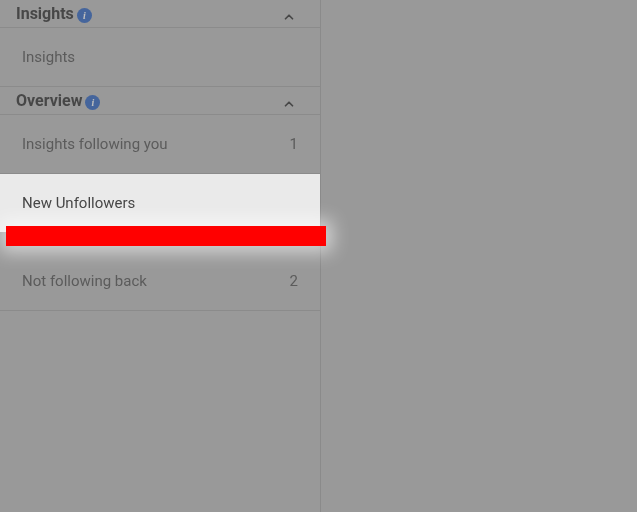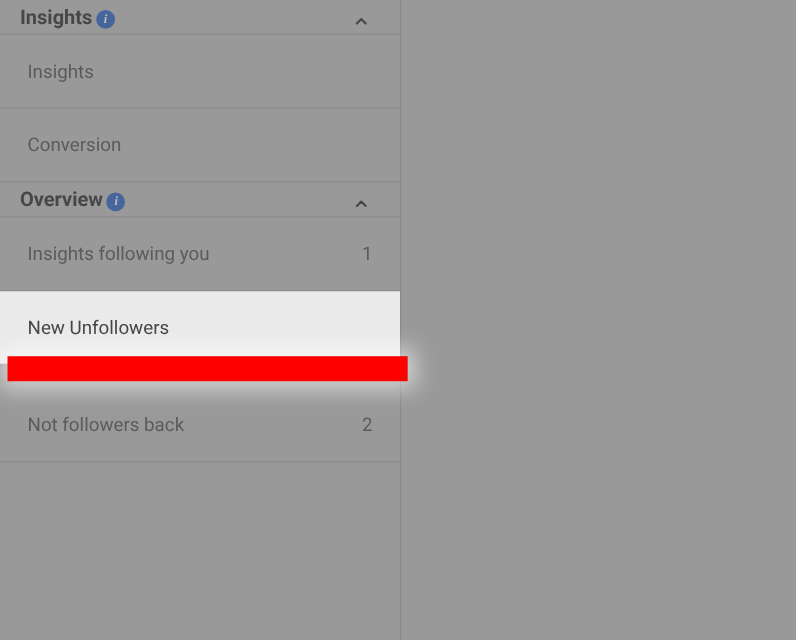--- a/index.html
+++ b/index.html
@@ -111,24 +111,20 @@
           <polyline points="18 15 12 9 6 15"></polyline>
         </svg>
     </span>
   </div>
 
   <div class="menu-item first">
     <span>Insights</span>
     <span class="menu-count"></span>
   </div>
 
-  <div class="menu-item">
-    <span>Conversion</span>
-    <span class="menu-count"></span>
-  </div>
 
   <div class="section-header">
     <span class="section-title">Overview</span>
     <span class="info-icon">i</span>
     <span class="chevron">
       <svg viewBox="0 0 24 24" fill="none" stroke="#333" stroke-width="3" stroke-linecap="round" stroke-linejoin="round">
           <polyline points="18 15 12 9 6 15"></polyline>
         </svg>
     </span>
   </div>
@@ -141,19 +137,19 @@
   <div class="highlight-wrapper">
     <div class="highlight-item">
       <span>New Unfollowers</span>
       <span class="menu-count"></span>
     </div>
     <div class="highlight-border"></div>
   </div>
 
 
   <div class="menu-item">
-    <span>Not followers back</span>
+    <span>Not following back</span>
     <span class="menu-count">2</span>
   </div>
 
 </div>
 
 <div class="dim-overlay"></div>
 
 </body></html>

